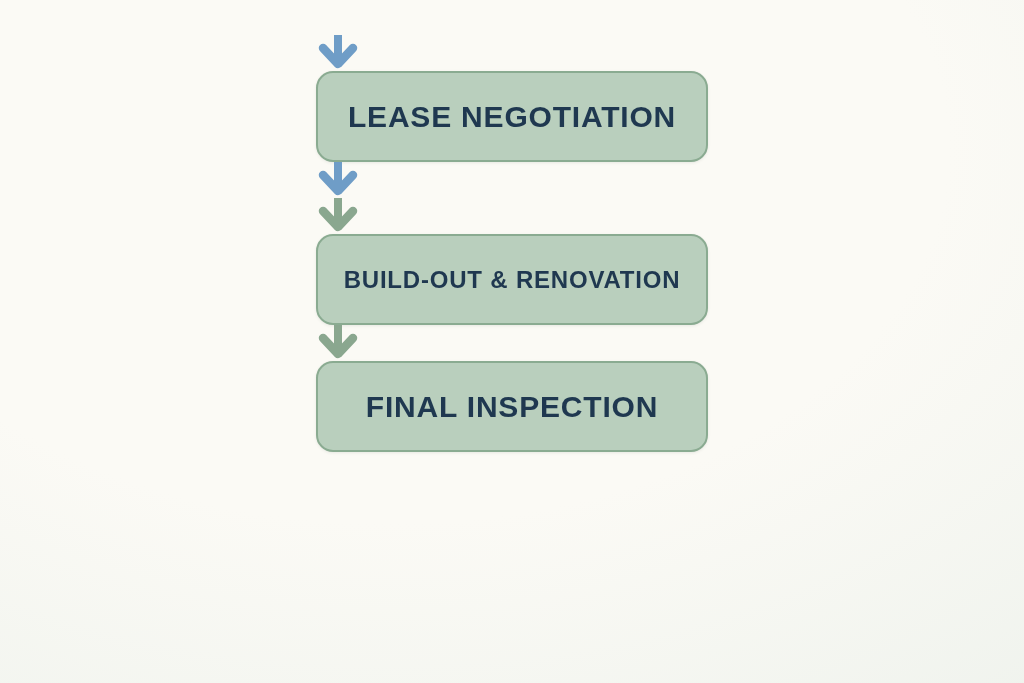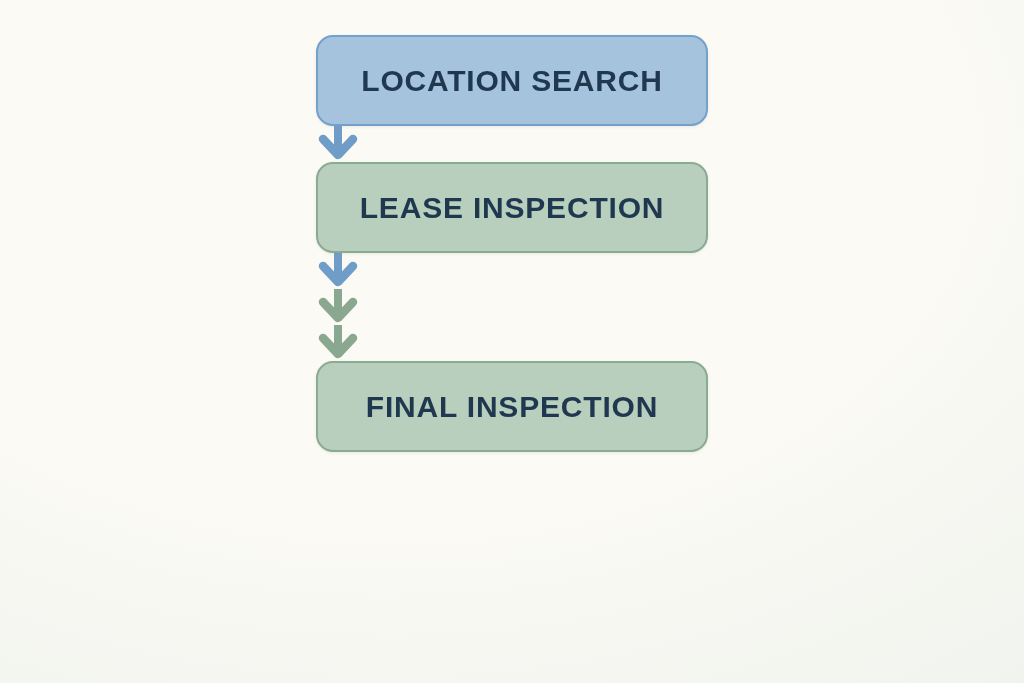--- a/index.html
+++ b/index.html
@@ -65,43 +65,43 @@
   }
   .flow-arrow svg {
     display: block;
   }
 </style>
 </head>
 <body>
 
 <div class="canvas">
   <div id="flow-root">
-      <div class="flow-node blue">
-    <span class="node-label" style="font-size: 30px;">LOCATION SEARCH</span>
-  </div>
       <div class="flow-arrow">
     <svg width="44" height="36" viewBox="0 0 44 36" fill="none" xmlns="http://www.w3.org/2000/svg">
       <path class="arrow-shaft" d="M22 0 L22 24" stroke-width="8" stroke="#6f9dc7"></path>
       <path class="arrow-head" d="M7 13 L22 29 L37 13" stroke-width="8.5" stroke-linecap="round" stroke-linejoin="round" stroke="#6f9dc7"></path>
     </svg>
   </div>
       <div class="flow-node green">
-    <span class="node-label" style="font-size: 30px;">LEASE INSPECTION</span>
+    <span class="node-label" style="font-size: 30px;">LEASE NEGOTIATION</span>
   </div>
       <div class="flow-arrow">
     <svg width="44" height="36" viewBox="0 0 44 36" fill="none" xmlns="http://www.w3.org/2000/svg">
       <path class="arrow-shaft" d="M22 0 L22 24" stroke-width="8" stroke="#6f9dc7"></path>
       <path class="arrow-head" d="M7 13 L22 29 L37 13" stroke-width="8.5" stroke-linecap="round" stroke-linejoin="round" stroke="#6f9dc7"></path>
     </svg>
   </div>
       <div class="flow-arrow">
     <svg width="44" height="36" viewBox="0 0 44 36" fill="none" xmlns="http://www.w3.org/2000/svg">
       <path class="arrow-shaft" d="M22 0 L22 24" stroke-width="8" stroke="#8aa78f"></path>
       <path class="arrow-head" d="M7 13 L22 29 L37 13" stroke-width="8.5" stroke-linecap="round" stroke-linejoin="round" stroke="#8aa78f"></path>
     </svg>
+  </div>
+      <div class="flow-node green">
+    <span class="node-label" style="font-size: 24px;">BUILD-OUT &amp; RENOVATION</span>
   </div>
       <div class="flow-arrow">
     <svg width="44" height="36" viewBox="0 0 44 36" fill="none" xmlns="http://www.w3.org/2000/svg">
       <path class="arrow-shaft" d="M22 0 L22 24" stroke-width="8" stroke="#8aa78f"></path>
       <path class="arrow-head" d="M7 13 L22 29 L37 13" stroke-width="8.5" stroke-linecap="round" stroke-linejoin="round" stroke="#8aa78f"></path>
     </svg>
   </div>
       <div class="flow-node green">
     <span class="node-label" style="font-size: 30px;">FINAL INSPECTION</span>
   </div>

